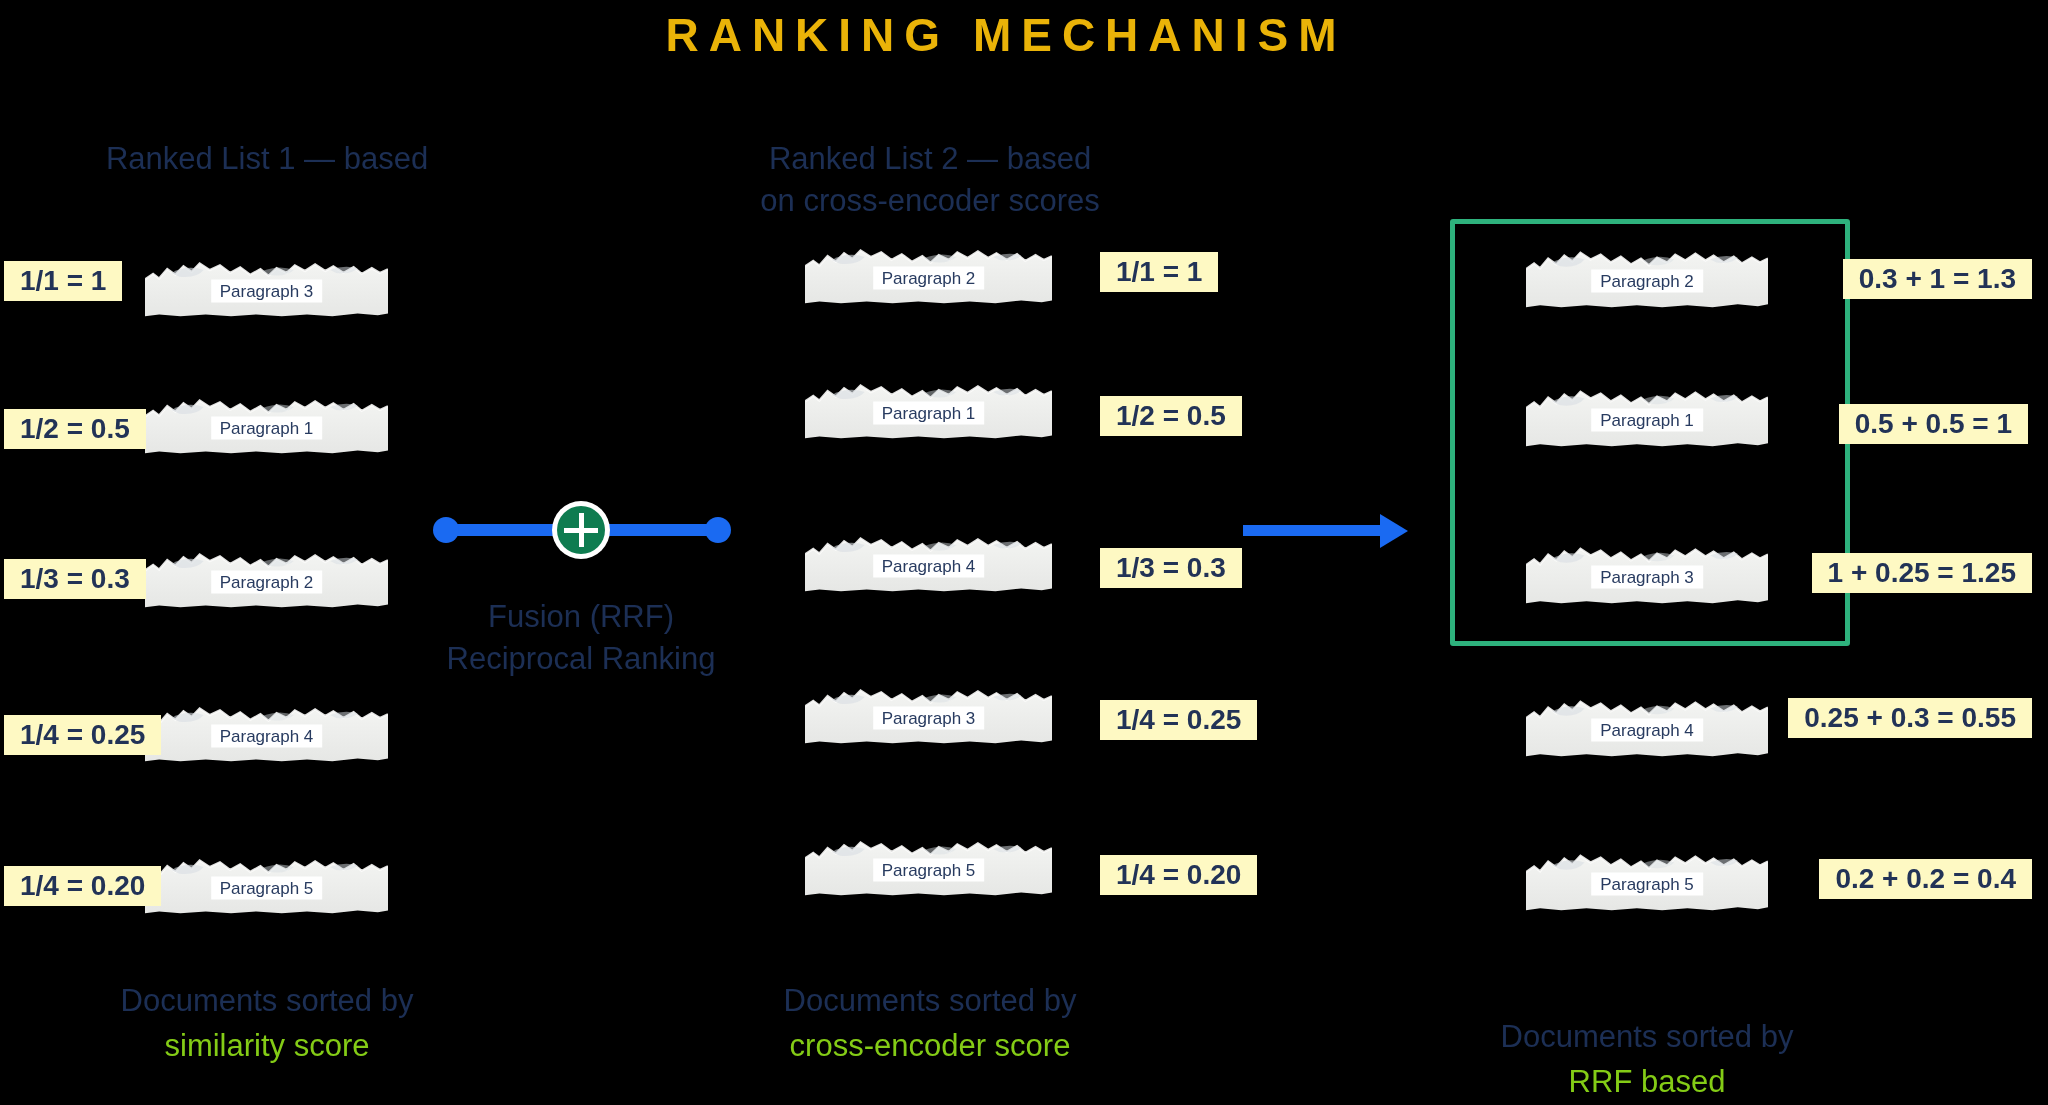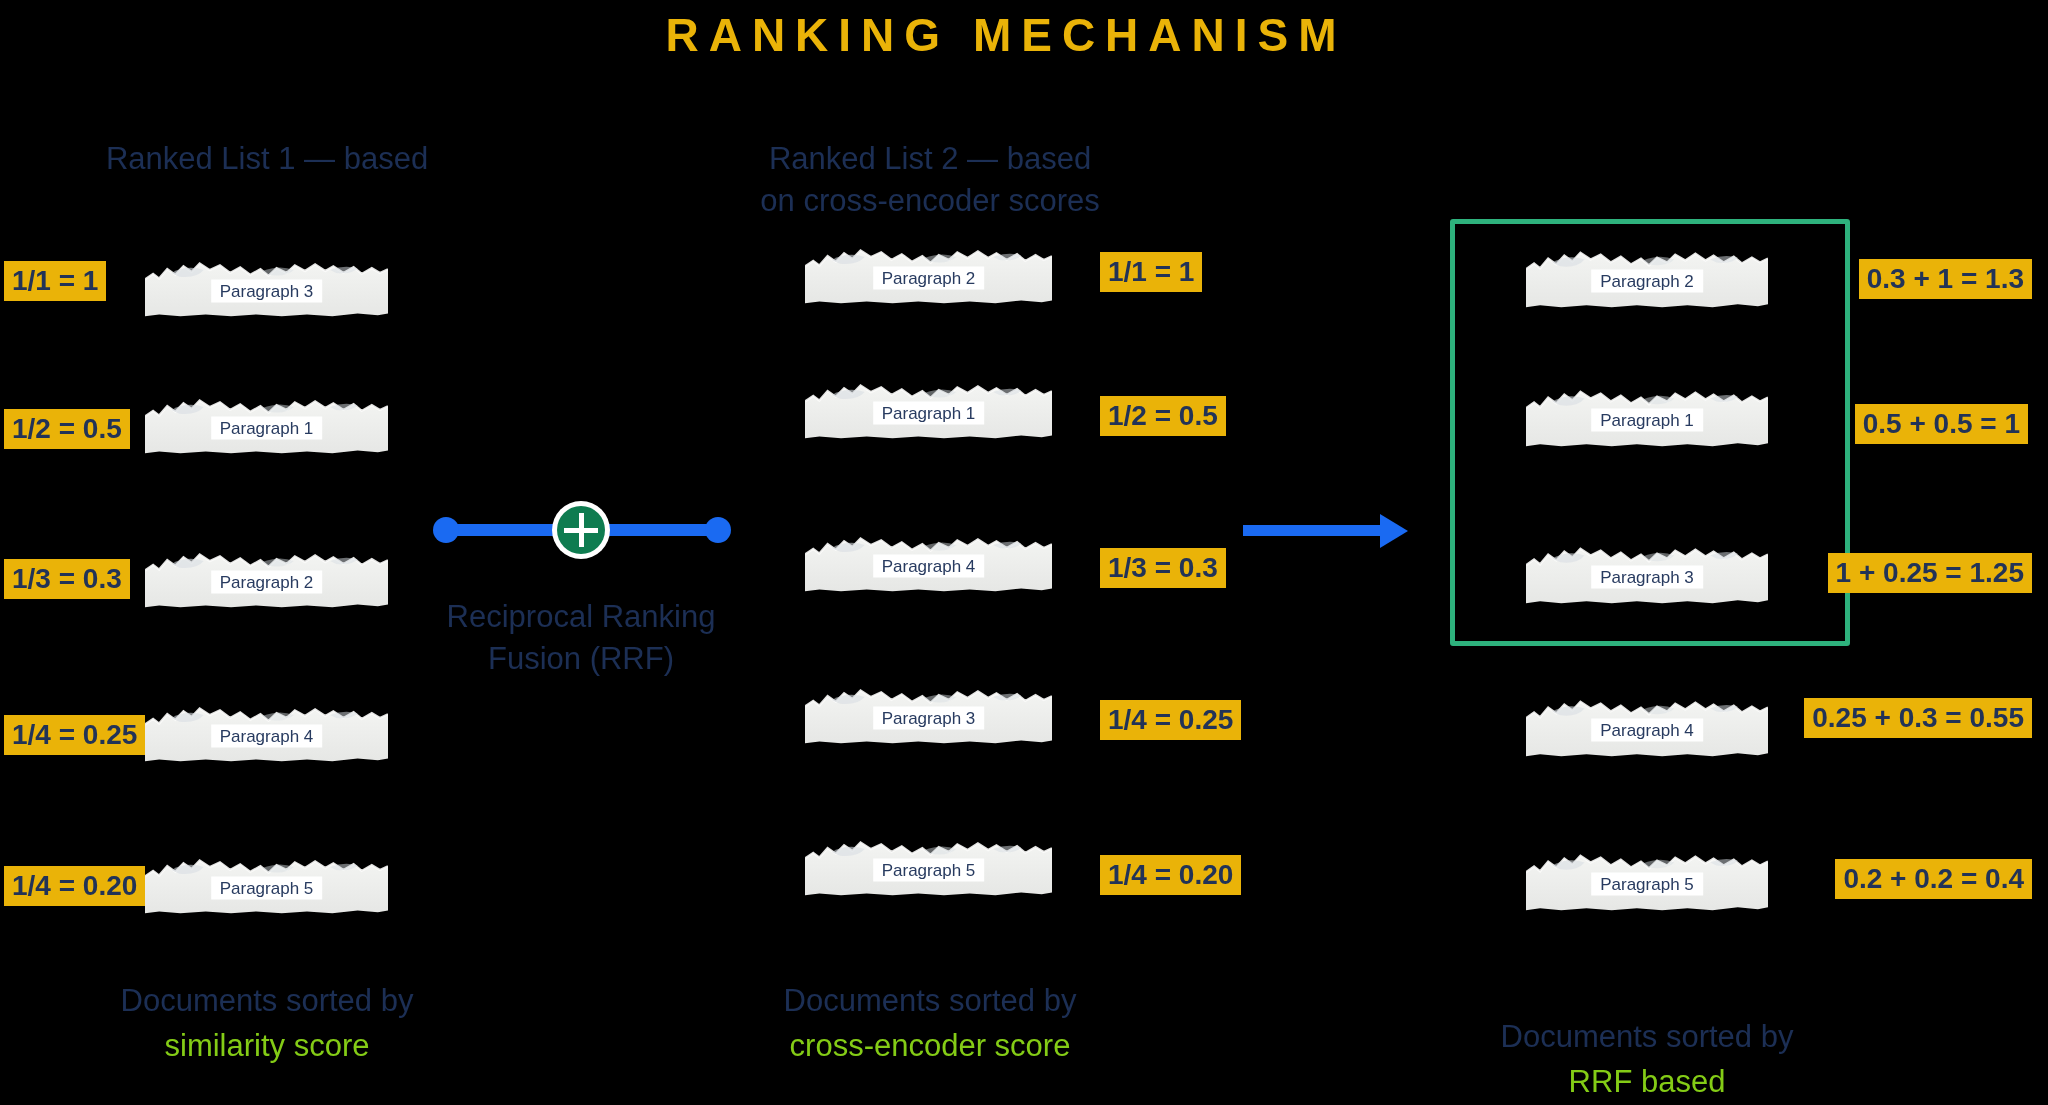--- a/index.html
+++ b/index.html
@@ -22,22 +22,22 @@
   
   .paper{position:absolute;}
   .paper svg{position:absolute;left:0;top:0;width:100%;height:100%;}
   .paper-label{
     position:absolute;left:50%;top:54%;transform:translate(-50%,-50%);
     background:#ffffff;color:#283b60;font-size:17px;line-height:21px;
     padding:1px 9px;white-space:nowrap;
   }
   
   .score-badge{
-    position:absolute;background:#eab308;color:#223357;
-    font-size:28px;font-weight:700;line-height:34px;padding:3px 8px;white-space:nowrap;
+    position:absolute;background:#fef9c3;color:#223357;
+    font-size:28px;font-weight:700;line-height:34px;padding:3px 16px;white-space:nowrap;
   }
   
   .highlight-box{
     left:1450px;top:219px;width:400px;height:427px;
     border:5px solid #2eb27d;border-radius:3px;box-sizing:border-box;
   }
   
   .fusion-line{left:446px;top:524px;width:272px;height:12px;background:#1a6af2;border-radius:6px;}
   .fusion-dot{width:26px;height:26px;border-radius:50%;background:#1a6af2;top:517px;}
   .fusion-dot.left{left:433px;}
@@ -346,22 +346,22 @@
 
   <div class="abs fusion-line"></div>
   <div class="abs fusion-dot left"></div>
   <div class="abs fusion-dot right"></div>
   <div class="abs plus-badge">
     <div class="green-circle"></div>
     <div class="bar h"></div>
     <div class="bar v"></div>
   </div>
   <div class="abs fusion-label">
+    <div>Fusion (RRF)</div>
     <div>Reciprocal Ranking</div>
-    <div>Fusion (RRF)</div>
   </div>
 
   <div class="flow-arrow">
     <div class="shaft"></div>
     <div class="head"></div>
   </div>
 
   <div class="abs caption" style="left:267px;top:978px">
     <div>Documents sorted by</div>
     <div class="green">similarity score</div>

